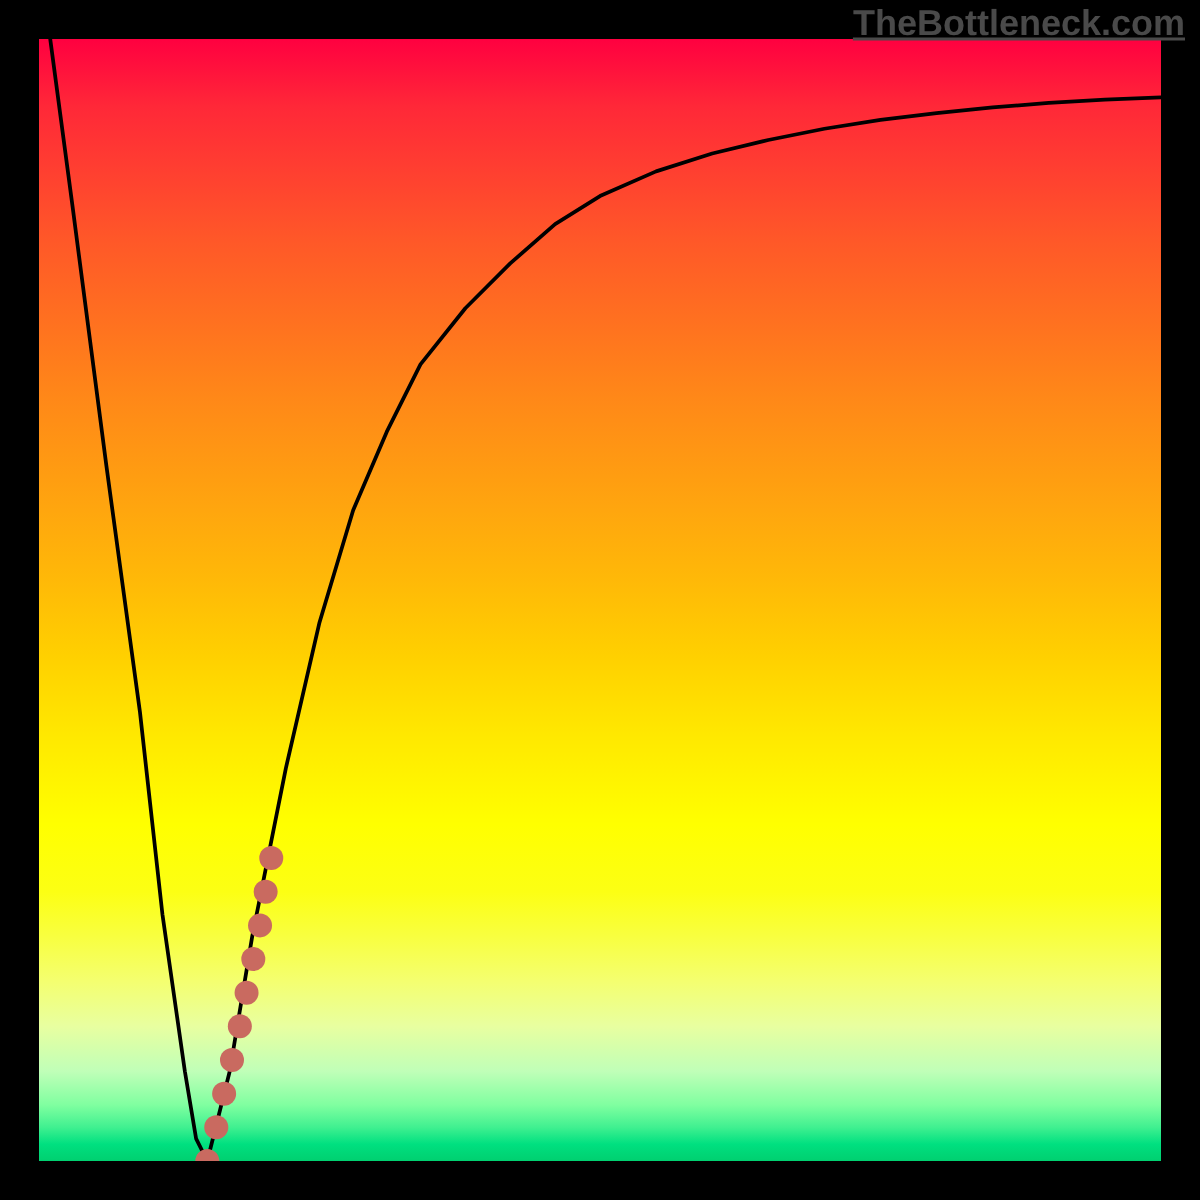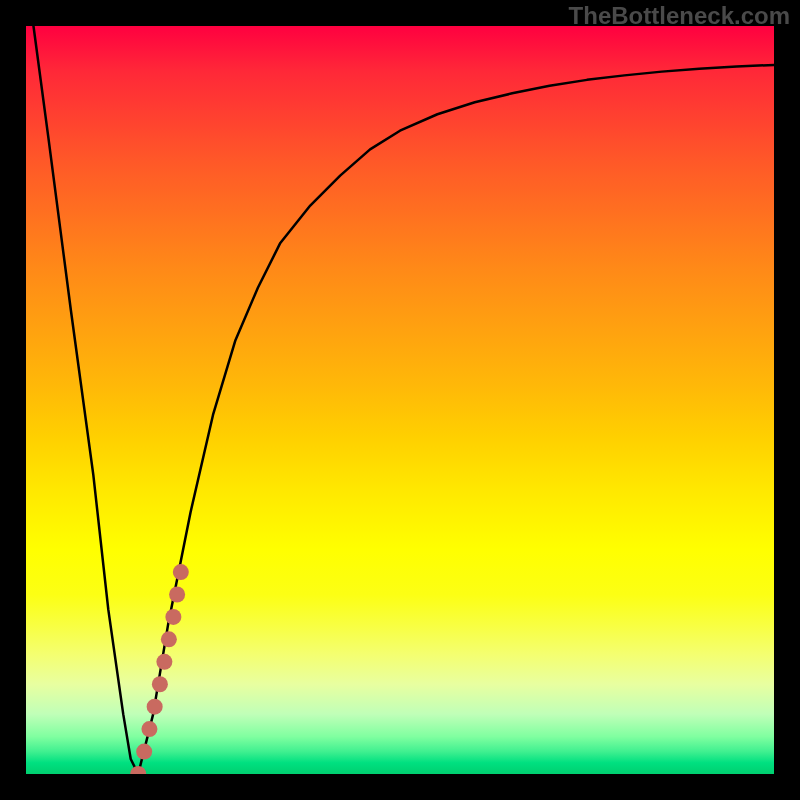--- a/index.html
+++ b/index.html
@@ -42,20 +42,21 @@
     }
     .watermark {
       position: absolute;
       top: 2px;
       right: 10px;
       color: #4a4a4a;
       font-size: 24px;
       font-weight: bold;
       letter-spacing: 0;
       z-index: 3;
+      text-decoration: underline;
     }
     svg.lines {
       position: absolute;
       left: 0; top: 0;
       width: 100%; height: 100%;
       z-index: 2;
     }
   </style>
 </head>
 <body>

